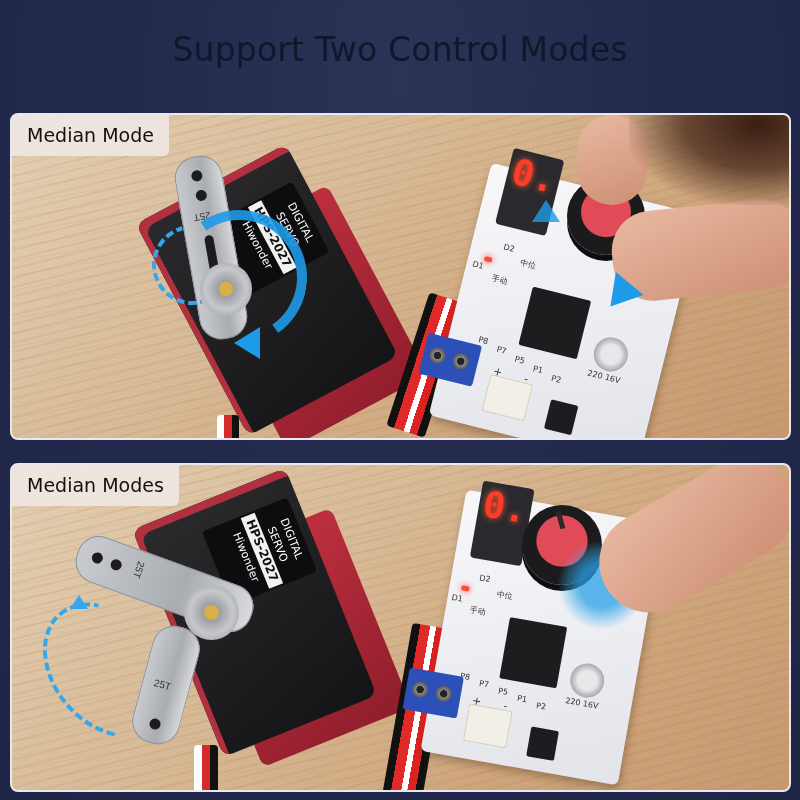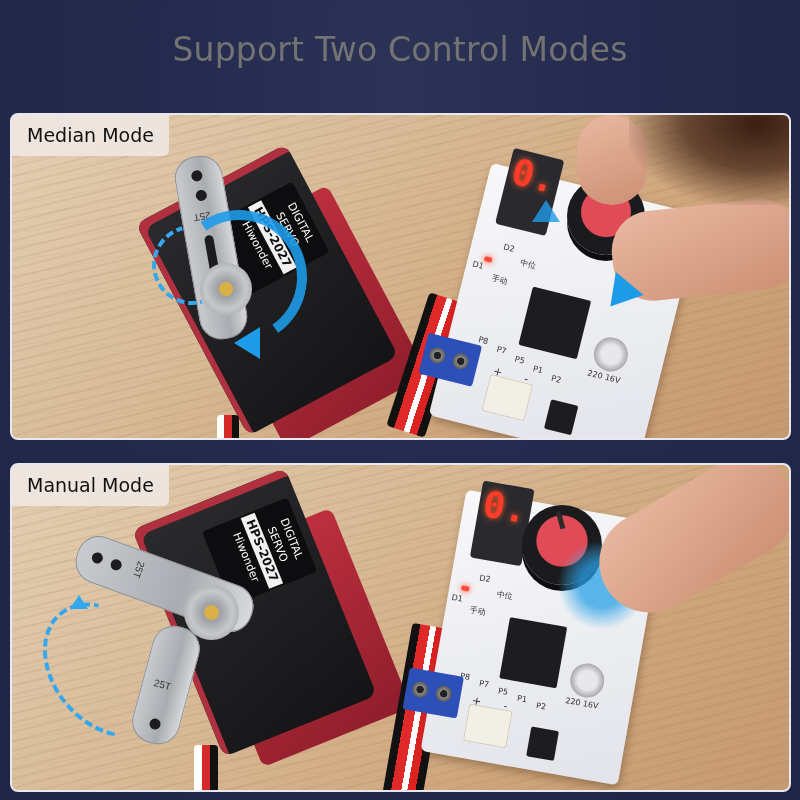--- a/index.html
+++ b/index.html
@@ -4,21 +4,21 @@
 <style>
   * { box-sizing: border-box; margin: 0; padding: 0; }
   html, body { width: 800px; height: 800px; overflow: hidden; }
   body {
     background: radial-gradient(ellipse at 50% 10%, #2c3357 0%, #232a4d 45%, #1f2547 100%);
     font-family: "Liberation Sans", "DejaVu Sans", sans-serif;
     position: relative;
   }
   .title {
     position: absolute; left: 0; top: 30px; width: 800px;
-    text-align: center; color: #737373; font-size: 33px; font-weight: normal;
+    text-align: center; color: #0f172a; font-size: 33px; font-weight: normal;
     letter-spacing: 0.2px;
     font-family: "DejaVu Sans", sans-serif;
   }
   .panel {
     position: absolute; left: 10px; width: 781px;
     border: 2px solid #e8e8ee; border-radius: 8px; overflow: hidden;
     background:
       repeating-linear-gradient(-14deg, rgba(150,100,60,0.10) 0 2px, transparent 2px 9px),
       repeating-linear-gradient(-10deg, rgba(190,140,90,0.12) 0 1px, transparent 1px 14px),
       linear-gradient(135deg, #e3cfb3 0%, #d7b995 40%, #cfa67c 70%, #c69a70 100%);
@@ -154,21 +154,21 @@
   </div>
   <div class="knob" style="left:555px;top:62px;width:78px;height:78px;"></div>
   <div class="finger" style="left:600px;top:90px;width:190px;height:90px;transform:rotate(-6deg);"></div>
   <div class="finger" style="left:565px;top:0px;width:70px;height:90px;"></div>
 
   <div style="position:absolute;left:590px;top:165px;width:0;height:0;border-left:18px solid transparent;border-right:18px solid transparent;border-top:30px solid #1e9be8;transform:rotate(40deg);"></div>
   <div style="position:absolute;left:520px;top:85px;width:0;height:0;border-left:14px solid transparent;border-right:14px solid transparent;border-top:22px solid #1e9be8;transform:rotate(180deg);opacity:0.8;"></div>
 </section>
 
 <section class="panel bottom">
-  <div class="mode-label">Manual Mode</div>
+  <div class="mode-label">Median Modes</div>
 
   <div class="servo-case-red" style="left:205px;top:65px;width:160px;height:215px;transform:rotate(-22deg);"></div>
   <div class="servo" style="left:160px;top:25px;width:165px;height:245px;transform:rotate(-22deg);">
     <div class="servo-label" style="left:70px;top:22px;width:80px;height:92px;transform:rotate(90deg);">
       <div>DIGITAL SERVO</div>
       <div class="white">HPS-2027</div>
       <div>Hiwonder</div>
     </div>
   </div>
   <div class="wire" style="left:182px;top:280px;width:24px;height:50px;background:linear-gradient(90deg,#fff 0 33%,#d42a2a 33% 66%,#111 66%);"></div>

